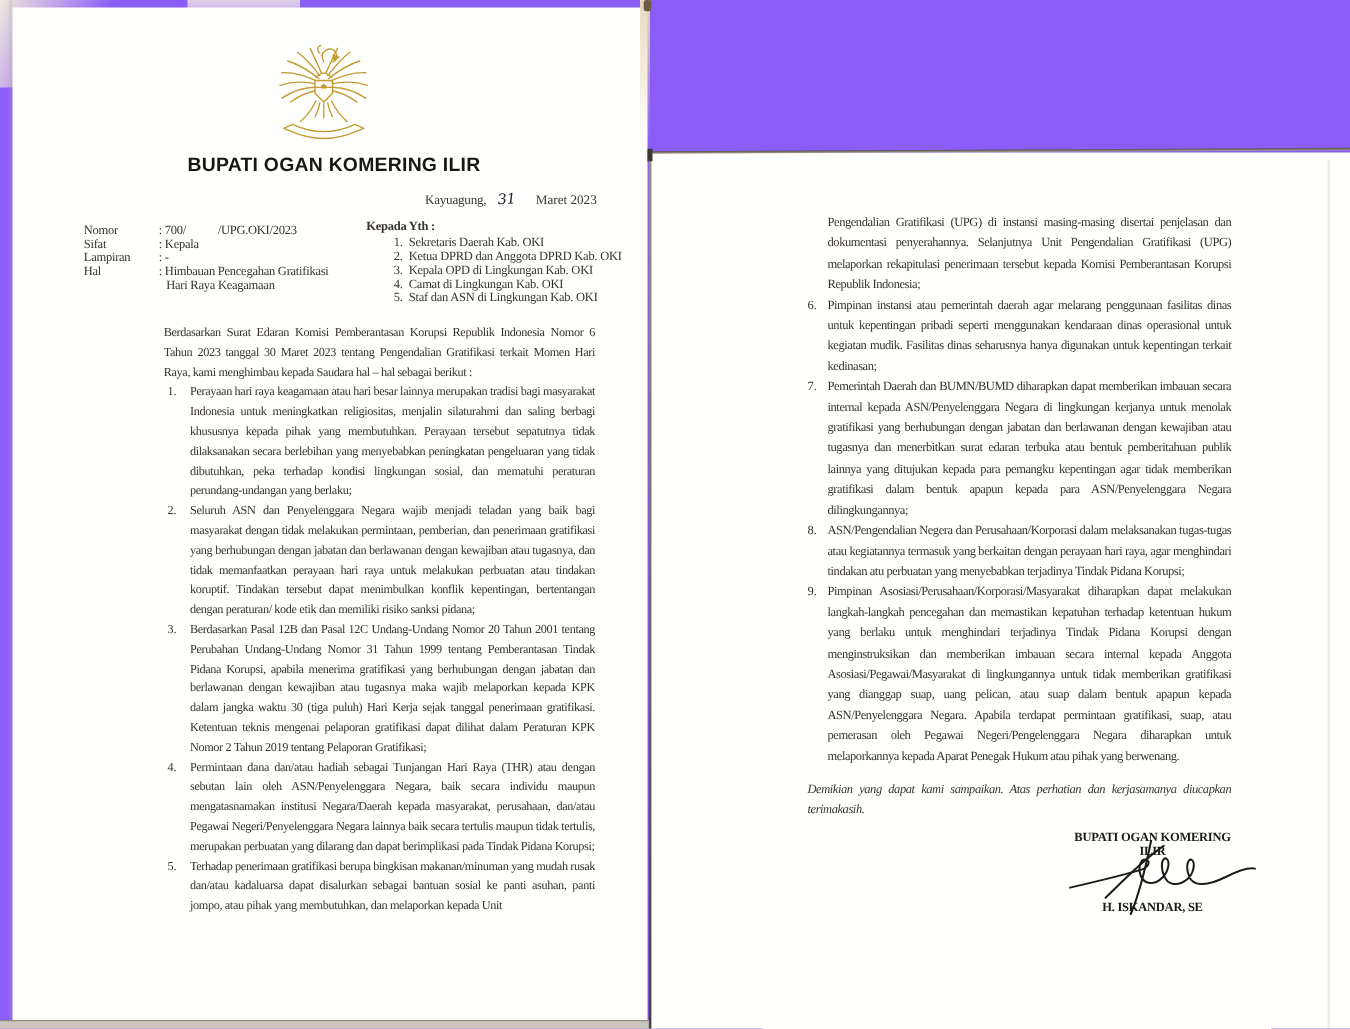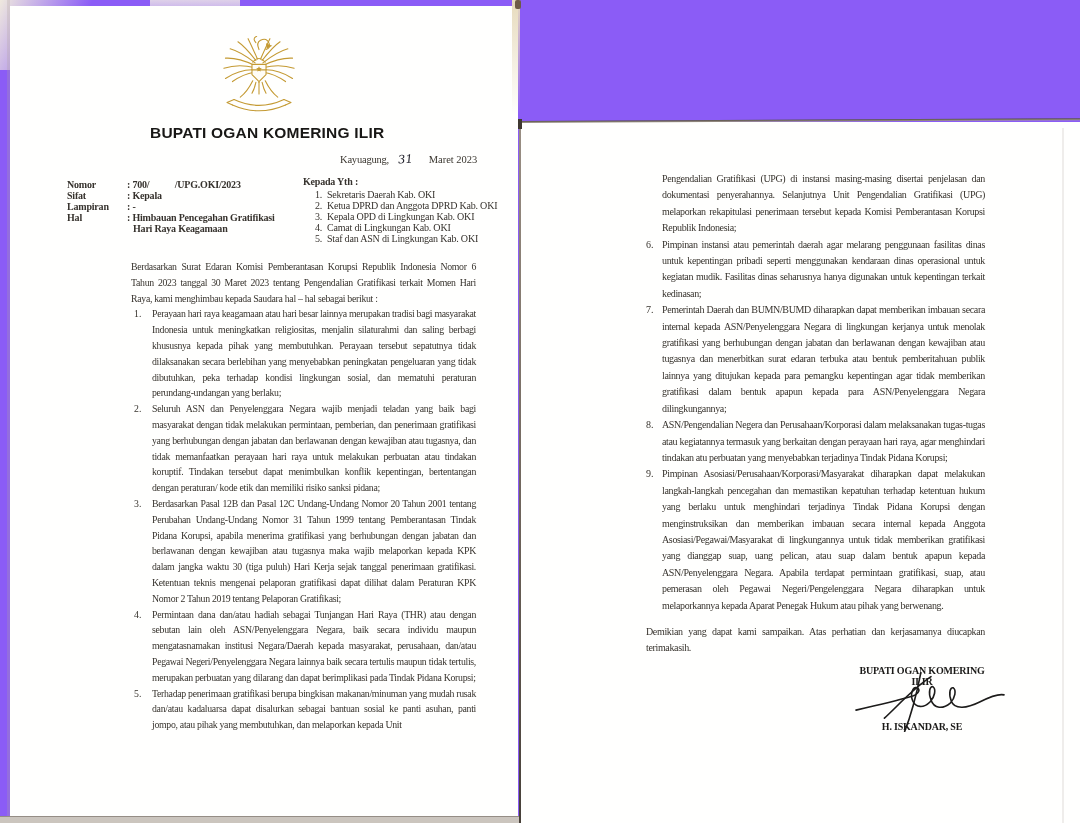--- a/index.html
+++ b/index.html
@@ -29,40 +29,40 @@
   
   .emblem{position:absolute;left:210px;top:30px;width:78px;height:88px;}
   .ltr-title{position:absolute;left:140px;top:118px;width:220px;text-align:center;
              font-family:"Liberation Sans",sans-serif;font-weight:700;font-size:15.5px;
              letter-spacing:.2px;color:#181715;white-space:nowrap;}
   .dateline{position:absolute;left:330px;top:146px;font-size:10.5px;display:flex;align-items:baseline;color:#3a362f;}
   .dl-place{letter-spacing:-.2px;}
   .dl-day{margin-left:9px;margin-right:16px;font-family:"DejaVu Serif",serif;font-size:11.5px;
           color:#24242e;transform:skewX(-9deg) rotate(-3deg);display:inline-block;}
   .meta{position:absolute;left:57px;top:173px;width:230px;font-size:10px;line-height:11px;letter-spacing:-.2px;}
-  .meta-row{display:flex;font-weight:bold;}
+  .meta-row{display:flex;}
   .meta-label{width:60px;flex:none;}
   .meta-value{white-space:pre;}
   .meta-value2{padding-left:6px;white-space:pre;}
   .rcp{position:absolute;left:283px;top:171px;width:230px;font-size:10px;line-height:10.9px;letter-spacing:-.2px;}
-  .rcp-head{margin-left:10px;font-weight:700;margin-bottom:2.5px;}
+  .rcp-head{margin-left:0;font-weight:700;margin-bottom:2.5px;}
   .rcp-row{display:flex;}
   .rcp-num{margin-left:22px;width:12px;flex:none;}
   
   .body1{position:absolute;left:121px;top:253px;width:345px;font-size:9.8px;line-height:15.8px;
          letter-spacing:-.3px;text-align:justify;color:#37332d;}
   .li{position:relative;padding-left:21px;}
   .li .num{position:absolute;left:3px;top:0;letter-spacing:0;}
   
   .body2{position:absolute;left:125px;top:27px;width:339px;font-size:10px;line-height:16.4px;
          letter-spacing:-.35px;text-align:justify;color:#37332d;}
   .b2-cont{padding-left:16px;margin-top:22px;}
   .li2{position:relative;padding-left:16px;}
   .li2 .num{position:absolute;left:0;top:0;letter-spacing:0;}
-  .closing{margin-top:10px;}
+  .closing{margin-top:10px;font-style:italic;}
   
   .sig{position:absolute;left:328px;top:543px;width:146px;text-align:center;
        font-weight:700;font-size:10px;letter-spacing:-.2px;color:#1b1a18;}
   .sig-name{margin-top:34px;}
   .sig-scrawl{position:absolute;left:333px;top:550px;width:152px;height:60px;}
 </style>
 </head>
 <body>
 
 <div class="canvas">

